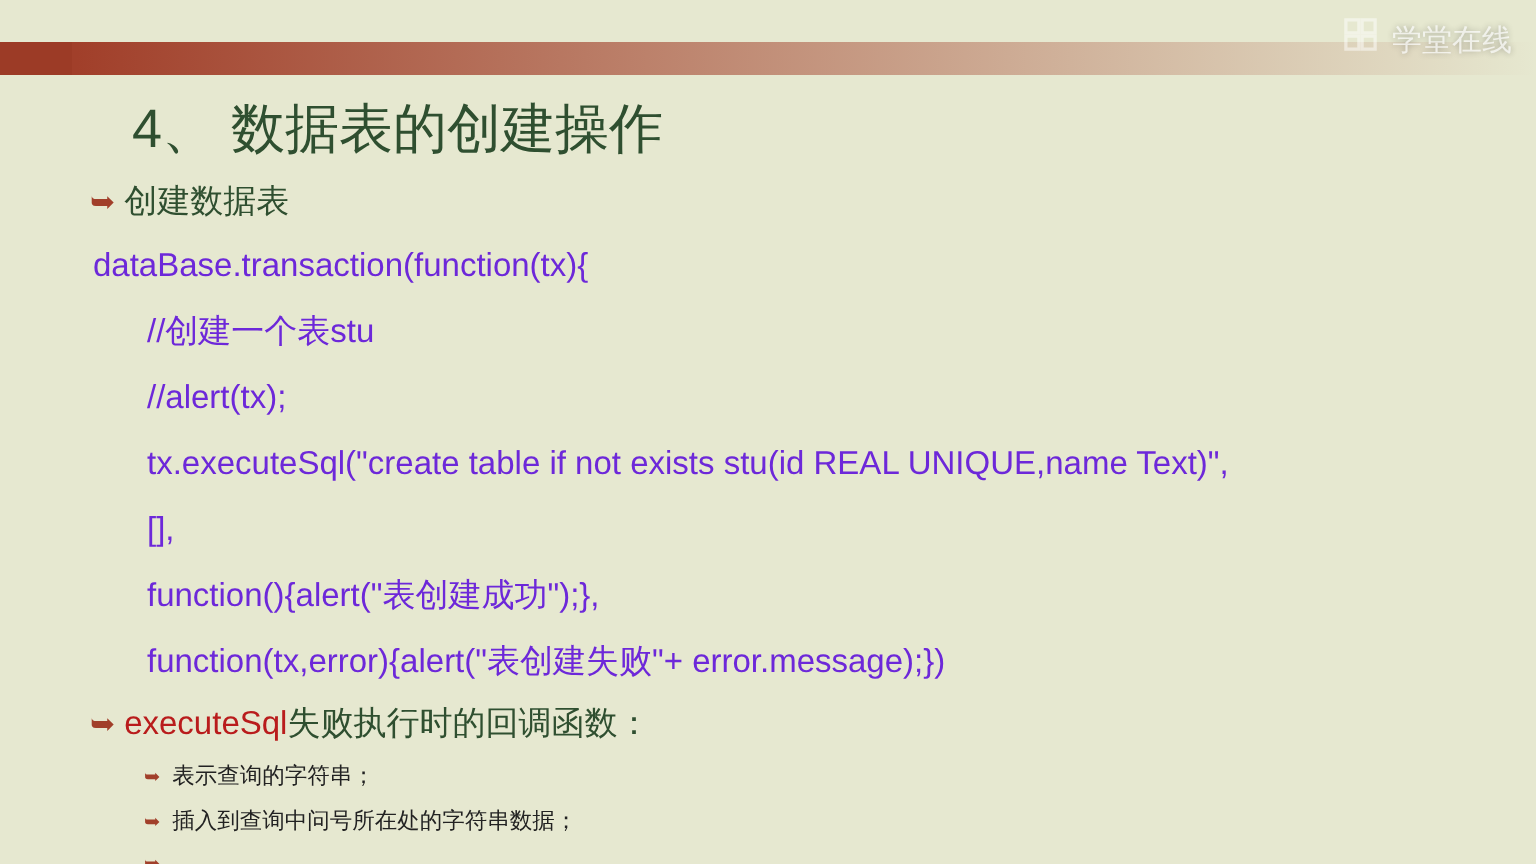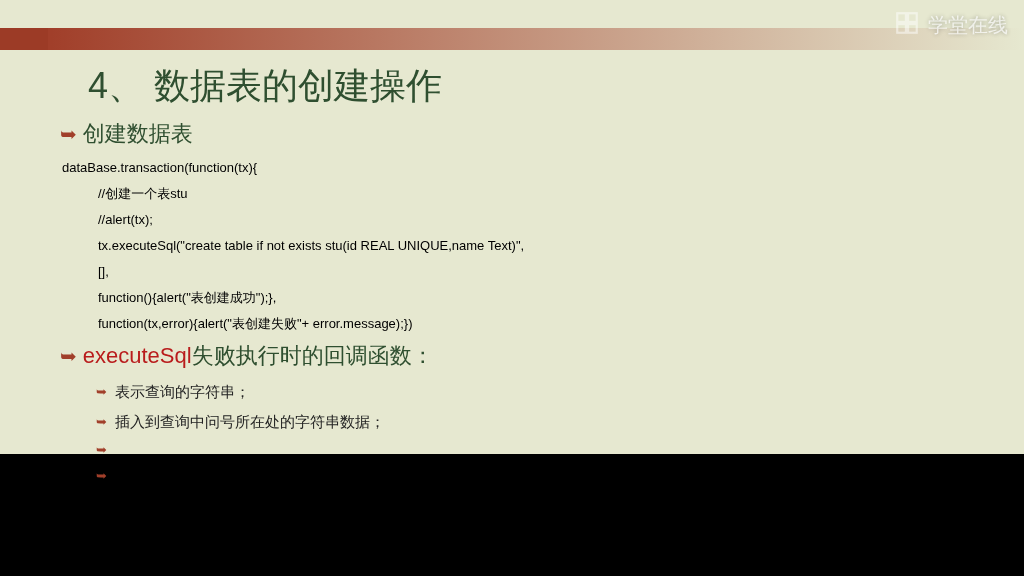--- a/index.html
+++ b/index.html
@@ -7,21 +7,21 @@
     padding: 0;
     width: 1024px;
     height: 576px;
     overflow: hidden;
     font-family: "Microsoft YaHei", "SimSun", Arial, sans-serif;
     background: #000;
   }
   .slide {
     position: relative;
     width: 1024px;
-    height: 454px;
+    height: 576px;
     background: #e6e8d0;
     box-sizing: border-box;
   }
   .accent-bar {
     position: absolute;
     top: 28px;
     left: 0;
     width: 100%;
     height: 22px;
     background: linear-gradient(to right, #a13f2a 0%, #a13f2a 5%, rgba(161,63,42,0) 100%);
@@ -75,22 +75,22 @@
   .bullet-main .arrow {
     color: #a13f2a;
     font-size: 20px;
     margin-right: 6px;
   }
   .bullet-main .hl {
     color: #b91c1c;
   }
   .code-block {
     margin-left: 2px;
-    color: #000000;
-    font-size: 13px;
+    color: #6d28d9;
+    font-size: 22px;
     line-height: 2.0;
   }
   .code-line {
     white-space: pre;
   }
   .indent { padding-left: 36px; }
   .sub-list {
     margin: 4px 0 0 36px;
     font-size: 15px;
     color: #222;

